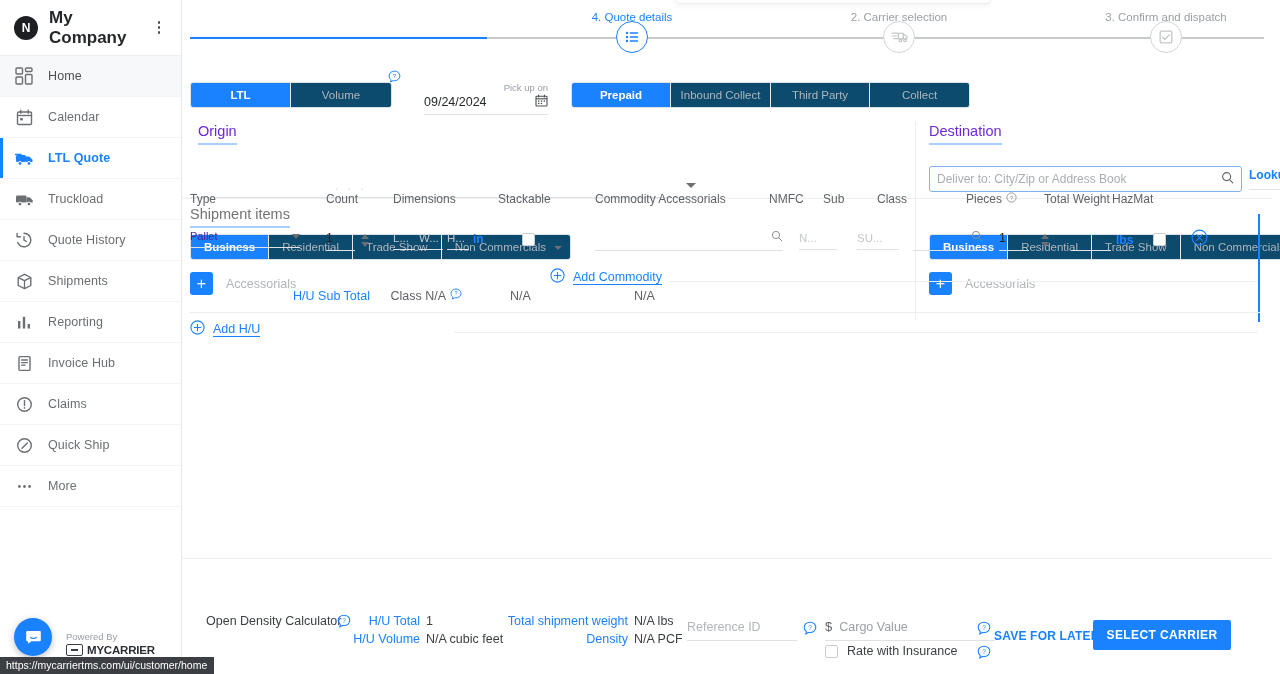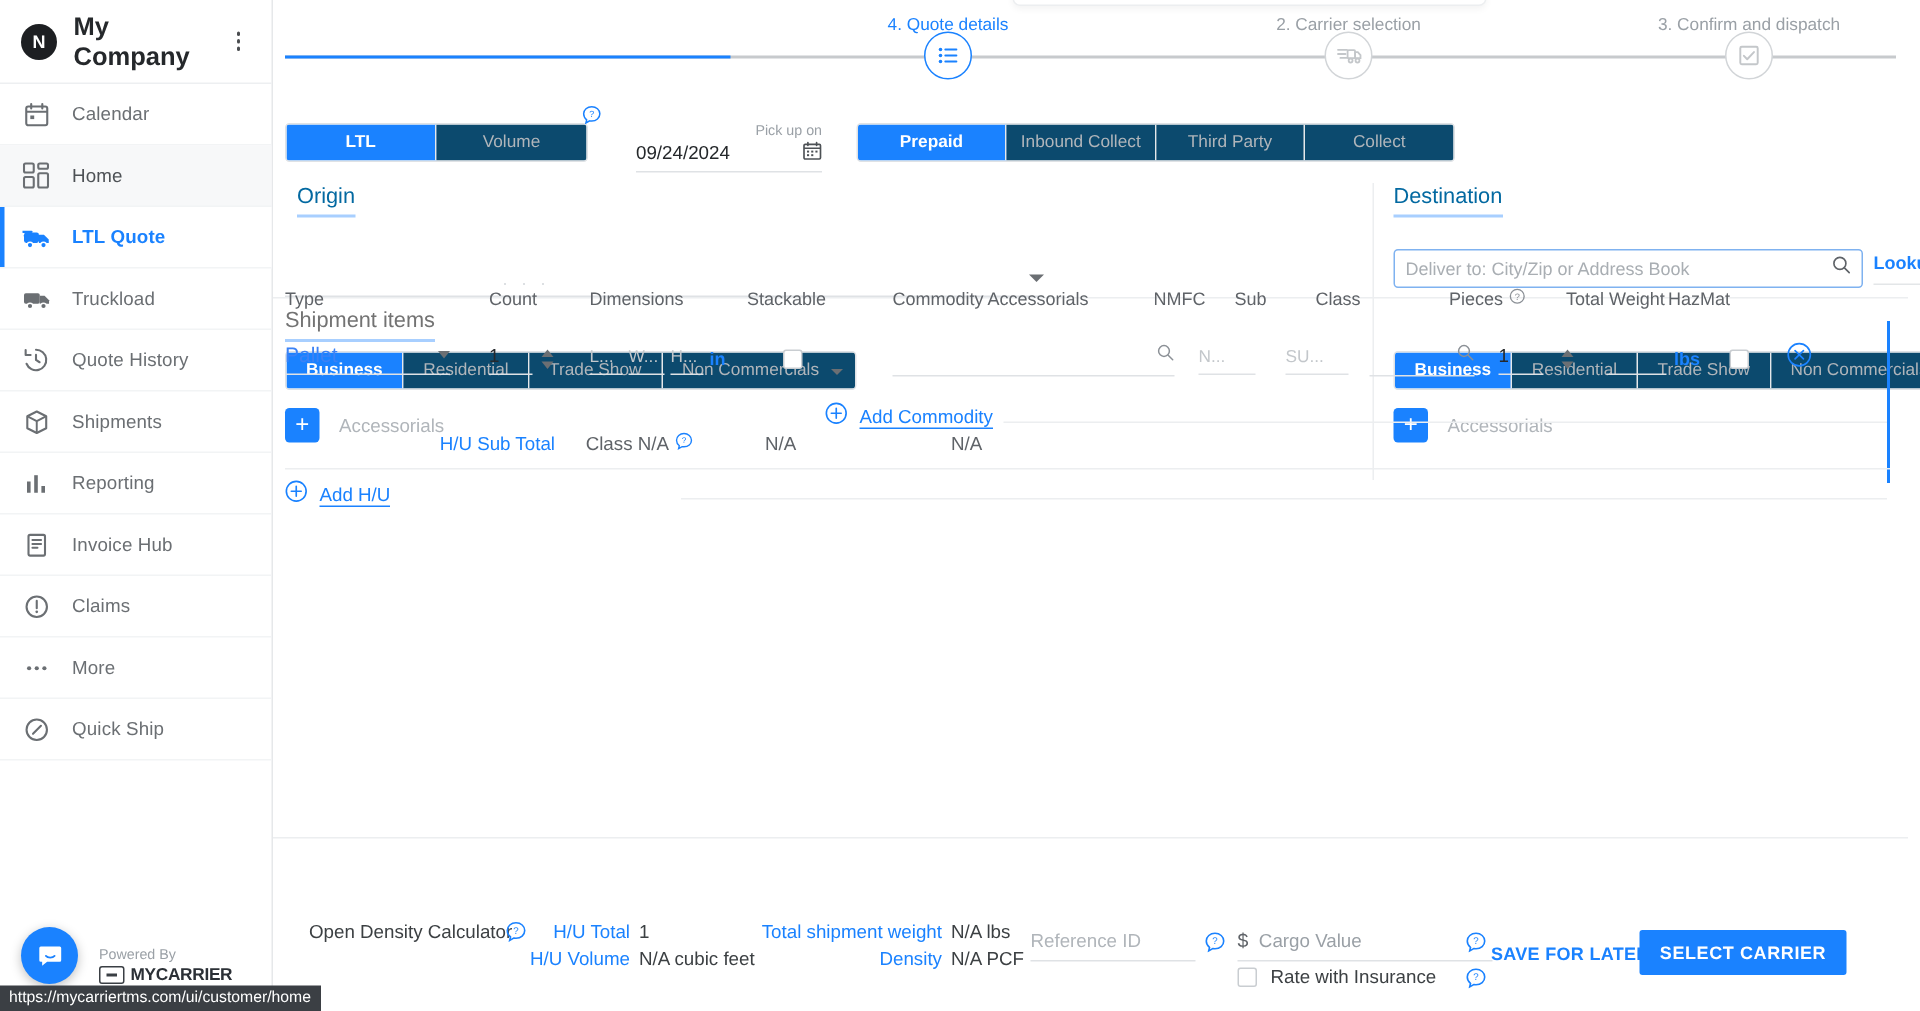--- a/index.html
+++ b/index.html
@@ -148,21 +148,21 @@
     border-bottom: 1px solid #dfe2e5; display: flex; align-items: center;
   }
   .pickup .cal { margin-left: auto; }
 
   .terms { margin-left: 23px; }
   .terms .segbtn { padding: 0 14px; }
   .od-col { position: relative; }
   .od-left { width: 542px; padding-left: 8px; }
   .od-right-wrap { position: absolute; left: 733px; top: 122px; width: 547px; height: 198px; border-left: 1px solid #eceef0; }
   .sect-title {
-    font-size: 14.5px; color: #0369a1; display: inline-block;
+    font-size: 14.5px; color: #6d28d9; display: inline-block;
     border-bottom: 2px solid #a8cfff; padding-bottom: 4px; margin-bottom: 0;
   }
   .origin-select {
     position: absolute; top: 52px; left: 8px; width: 506px;
     border-bottom: 1px solid #dfe2e5; height: 24px;
     display: flex; align-items: center; cursor: pointer;
   }
   .origin-select .ghost { font-size: 12px; color: #d9dcdf; letter-spacing: 3px; margin-left: 145px; }
   .caret { margin-left: auto; width: 0; height: 0;
     border-left: 5px solid transparent; border-right: 5px solid transparent;
@@ -204,21 +204,21 @@
   .ship-title { font-size: 14.5px; color: #737373; display: inline-block; border-bottom: 2px solid #a8cfff; padding-bottom: 4px; }
   .table { position: absolute; top: 182px; left: 8px; right: 20px; }
   .thead { display: flex; align-items: flex-end; height: 24px; }
   .thead div { font-size: 12px; color: #5f6368; }
   .tr { display: flex; align-items: center; height: 42px; margin-top: 12px; position: relative; }
   .cell { position: relative; }
   .uline { border-bottom: 1px solid #dfe2e5; }
   .inp { font-size: 12.5px; color: #25282b; background: transparent; border: none; outline: none; width: 100%; padding-bottom: 5px; }
   .inp::placeholder { color: #c3c7cb; }
   .selcell { display: flex; align-items: center; padding-bottom: 5px; cursor: pointer; }
-  .selcell span { font-size: 14px; color: #3b82f6; }
+  .selcell span { font-size: 11px; color: #4c1d95; }
   .selcell .caret2 { margin-left: auto; width: 0; height: 0; border-left: 4.5px solid transparent; border-right: 4.5px solid transparent; border-top: 5px solid #6b6f73; }
   .spin { display: flex; flex-direction: column; gap: 3px; margin-left: 6px; }
   .spin i { width: 0; height: 0; border-left: 4.5px solid transparent; border-right: 4.5px solid transparent; cursor: pointer; display: block; }
   .spin .up { border-bottom: 5px solid #6b6f73; }
   .spin .dn { border-top: 5px solid #6b6f73; }
   .chk { width: 13px; height: 13px; border: 1.3px solid #c9cdd1; border-radius: 2px; background: #fff; cursor: pointer; }
   .unit { font-size: 12px; color: #1a82ff; font-weight: bold; }
   .mag { color: #8b9096; }
   .rmv { width: 17px; height: 17px; cursor: pointer; }
   .rowbar { position: absolute; right: 0; top: -4px; width: 2px; height: 108px; background: #1a82ff; }
@@ -279,41 +279,41 @@
       <div class="brand-logo">N</div>
       <div class="brand-name">My Company</div>
       <div class="brand-menu">
           <i></i>
           <i></i>
           <i></i>
         </div>
     </div>
 
     <nav class="nav">
+      <div class="nav-item home">
+        <span class="nav-ico">
+            <svg width="18" height="18" viewBox="0 0 18 18">
+              <rect x="1" y="1" width="6.5" height="6" rx="1" fill="none" stroke="#6b6f73" stroke-width="1.4"></rect>
+              <rect x="10.5" y="1" width="6.5" height="3.5" rx="1" fill="none" stroke="#6b6f73" stroke-width="1.4"></rect>
+              <rect x="1" y="10" width="6.5" height="7" rx="1" fill="none" stroke="#6b6f73" stroke-width="1.4"></rect>
+              <rect x="10.5" y="7.5" width="6.5" height="9.5" rx="1" fill="none" stroke="#6b6f73" stroke-width="1.4"></rect>
+            </svg>
+          </span>
+        <span class="nav-label">Home</span>
+      </div>
       <div class="nav-item">
         <span class="nav-ico">
             <svg width="17" height="17" viewBox="0 0 17 17">
               <rect x="1.5" y="3" width="14" height="12.5" rx="1.3" fill="none" stroke="#6b6f73" stroke-width="1.4"></rect>
               <path d="M1.5 6.5h14" stroke="#6b6f73" stroke-width="1.4"></path>
               <path d="M4.8 1.3v3M12.2 1.3v3" stroke="#6b6f73" stroke-width="1.4" stroke-linecap="round"></path>
               <rect x="4.2" y="9" width="2.6" height="2.4" fill="#6b6f73"></rect>
             </svg>
           </span>
         <span class="nav-label">Calendar</span>
-      </div>
-      <div class="nav-item home">
-        <span class="nav-ico">
-            <svg width="18" height="18" viewBox="0 0 18 18">
-              <rect x="1" y="1" width="6.5" height="6" rx="1" fill="none" stroke="#6b6f73" stroke-width="1.4"></rect>
-              <rect x="10.5" y="1" width="6.5" height="3.5" rx="1" fill="none" stroke="#6b6f73" stroke-width="1.4"></rect>
-              <rect x="1" y="10" width="6.5" height="7" rx="1" fill="none" stroke="#6b6f73" stroke-width="1.4"></rect>
-              <rect x="10.5" y="7.5" width="6.5" height="9.5" rx="1" fill="none" stroke="#6b6f73" stroke-width="1.4"></rect>
-            </svg>
-          </span>
-        <span class="nav-label">Home</span>
       </div>
       <div class="nav-item active">
         <span class="nav-ico">
             <svg width="19" height="17" viewBox="0 0 19 17">
               <rect x="1" y="5" width="10" height="7" rx="1.6" fill="#1a82ff"></rect>
               <path d="M11 6.5h3.3l3.2 3.2V12H11z" fill="#1a82ff"></path>
               <circle cx="5" cy="13.4" r="1.9" fill="#1a82ff" stroke="#fff" stroke-width="1"></circle>
               <circle cx="14" cy="13.4" r="1.9" fill="#1a82ff" stroke="#fff" stroke-width="1"></circle>
               <path d="M0 4.5h6M1.5 7.2h4" stroke="#1a82ff" stroke-width="1.5" stroke-linecap="round"></path>
             </svg>
@@ -375,35 +375,35 @@
               <circle cx="8.5" cy="8.5" r="6.8" fill="none" stroke="#6b6f73" stroke-width="1.4"></circle>
               <path d="M8.5 4.6v4.9" stroke="#6b6f73" stroke-width="1.4" stroke-linecap="round"></path>
               <circle cx="8.5" cy="11.9" r=".9" fill="#6b6f73"></circle>
             </svg>
           </span>
         <span class="nav-label">Claims</span>
       </div>
       <div class="nav-item">
         <span class="nav-ico">
             <svg width="17" height="17" viewBox="0 0 17 17">
+              <circle cx="8.5" cy="8.5" r="6.8" fill="none" stroke="#6b6f73" stroke-width="1.4"></circle>
+              <path d="M6 11.2l5.3-5.3" stroke="#6b6f73" stroke-width="1.4" stroke-linecap="round"></path>
+            </svg>
+          </span>
+        <span class="nav-label">Quick Ship</span>
+      </div>
+      <div class="nav-item">
+        <span class="nav-ico">
+            <svg width="17" height="17" viewBox="0 0 17 17">
               <circle cx="3.4" cy="8.5" r="1.4" fill="#6b6f73"></circle>
               <circle cx="8.5" cy="8.5" r="1.4" fill="#6b6f73"></circle>
               <circle cx="13.6" cy="8.5" r="1.4" fill="#6b6f73"></circle>
             </svg>
           </span>
         <span class="nav-label">More</span>
-      </div>
-      <div class="nav-item">
-        <span class="nav-ico">
-            <svg width="17" height="17" viewBox="0 0 17 17">
-              <circle cx="8.5" cy="8.5" r="6.8" fill="none" stroke="#6b6f73" stroke-width="1.4"></circle>
-              <path d="M6 11.2l5.3-5.3" stroke="#6b6f73" stroke-width="1.4" stroke-linecap="round"></path>
-            </svg>
-          </span>
-        <span class="nav-label">Quick Ship</span>
       </div>
     </nav>
 
     <div class="chat-bubble">
       <svg width="19" height="19" viewBox="0 0 19 19">
           <path d="M3.2 3h12.6a1 1 0 0 1 1 1v8.2a1 1 0 0 1-1 1H7.4l-3.3 2.6v-2.6H3.2a1 1 0 0 1-1-1V4a1 1 0 0 1 1-1z" fill="#fff"></path>
           <path d="M6.6 9.3c1.2 1.4 4.5 1.4 5.8 0" stroke="#1a82ff" stroke-width="1.2" fill="none" stroke-linecap="round"></path>
         </svg>
     </div>
     <div class="powered">

